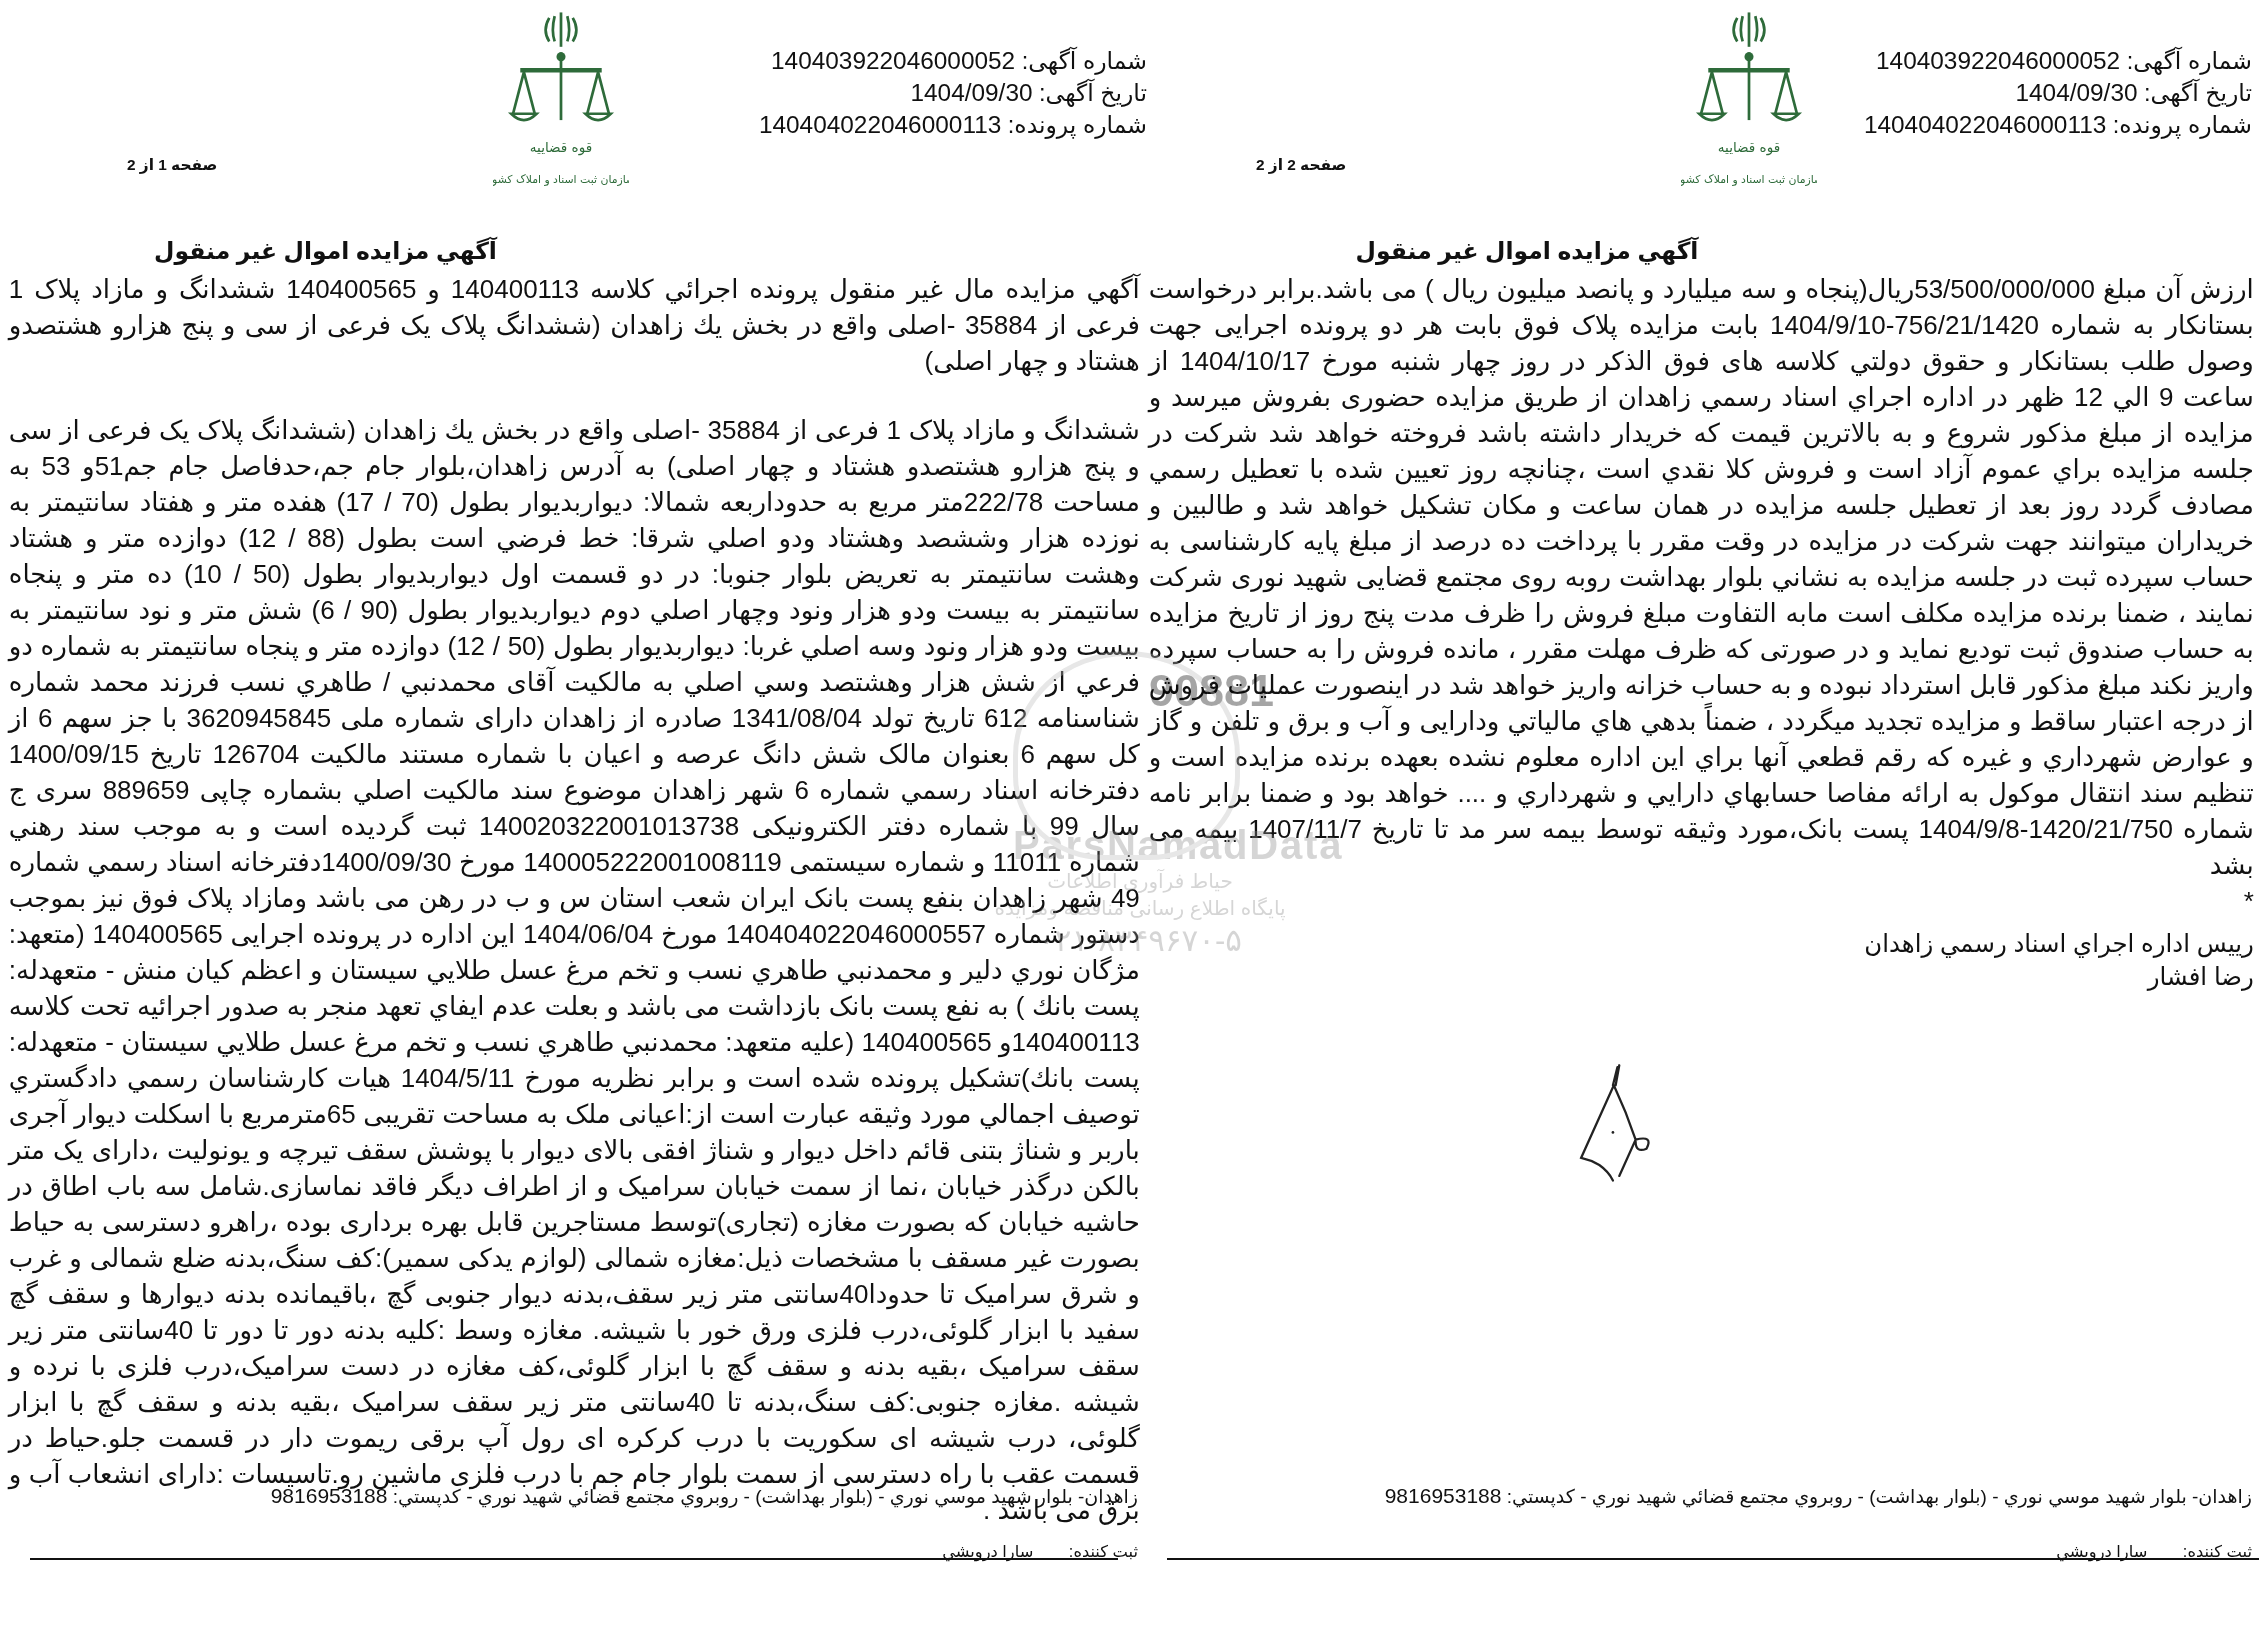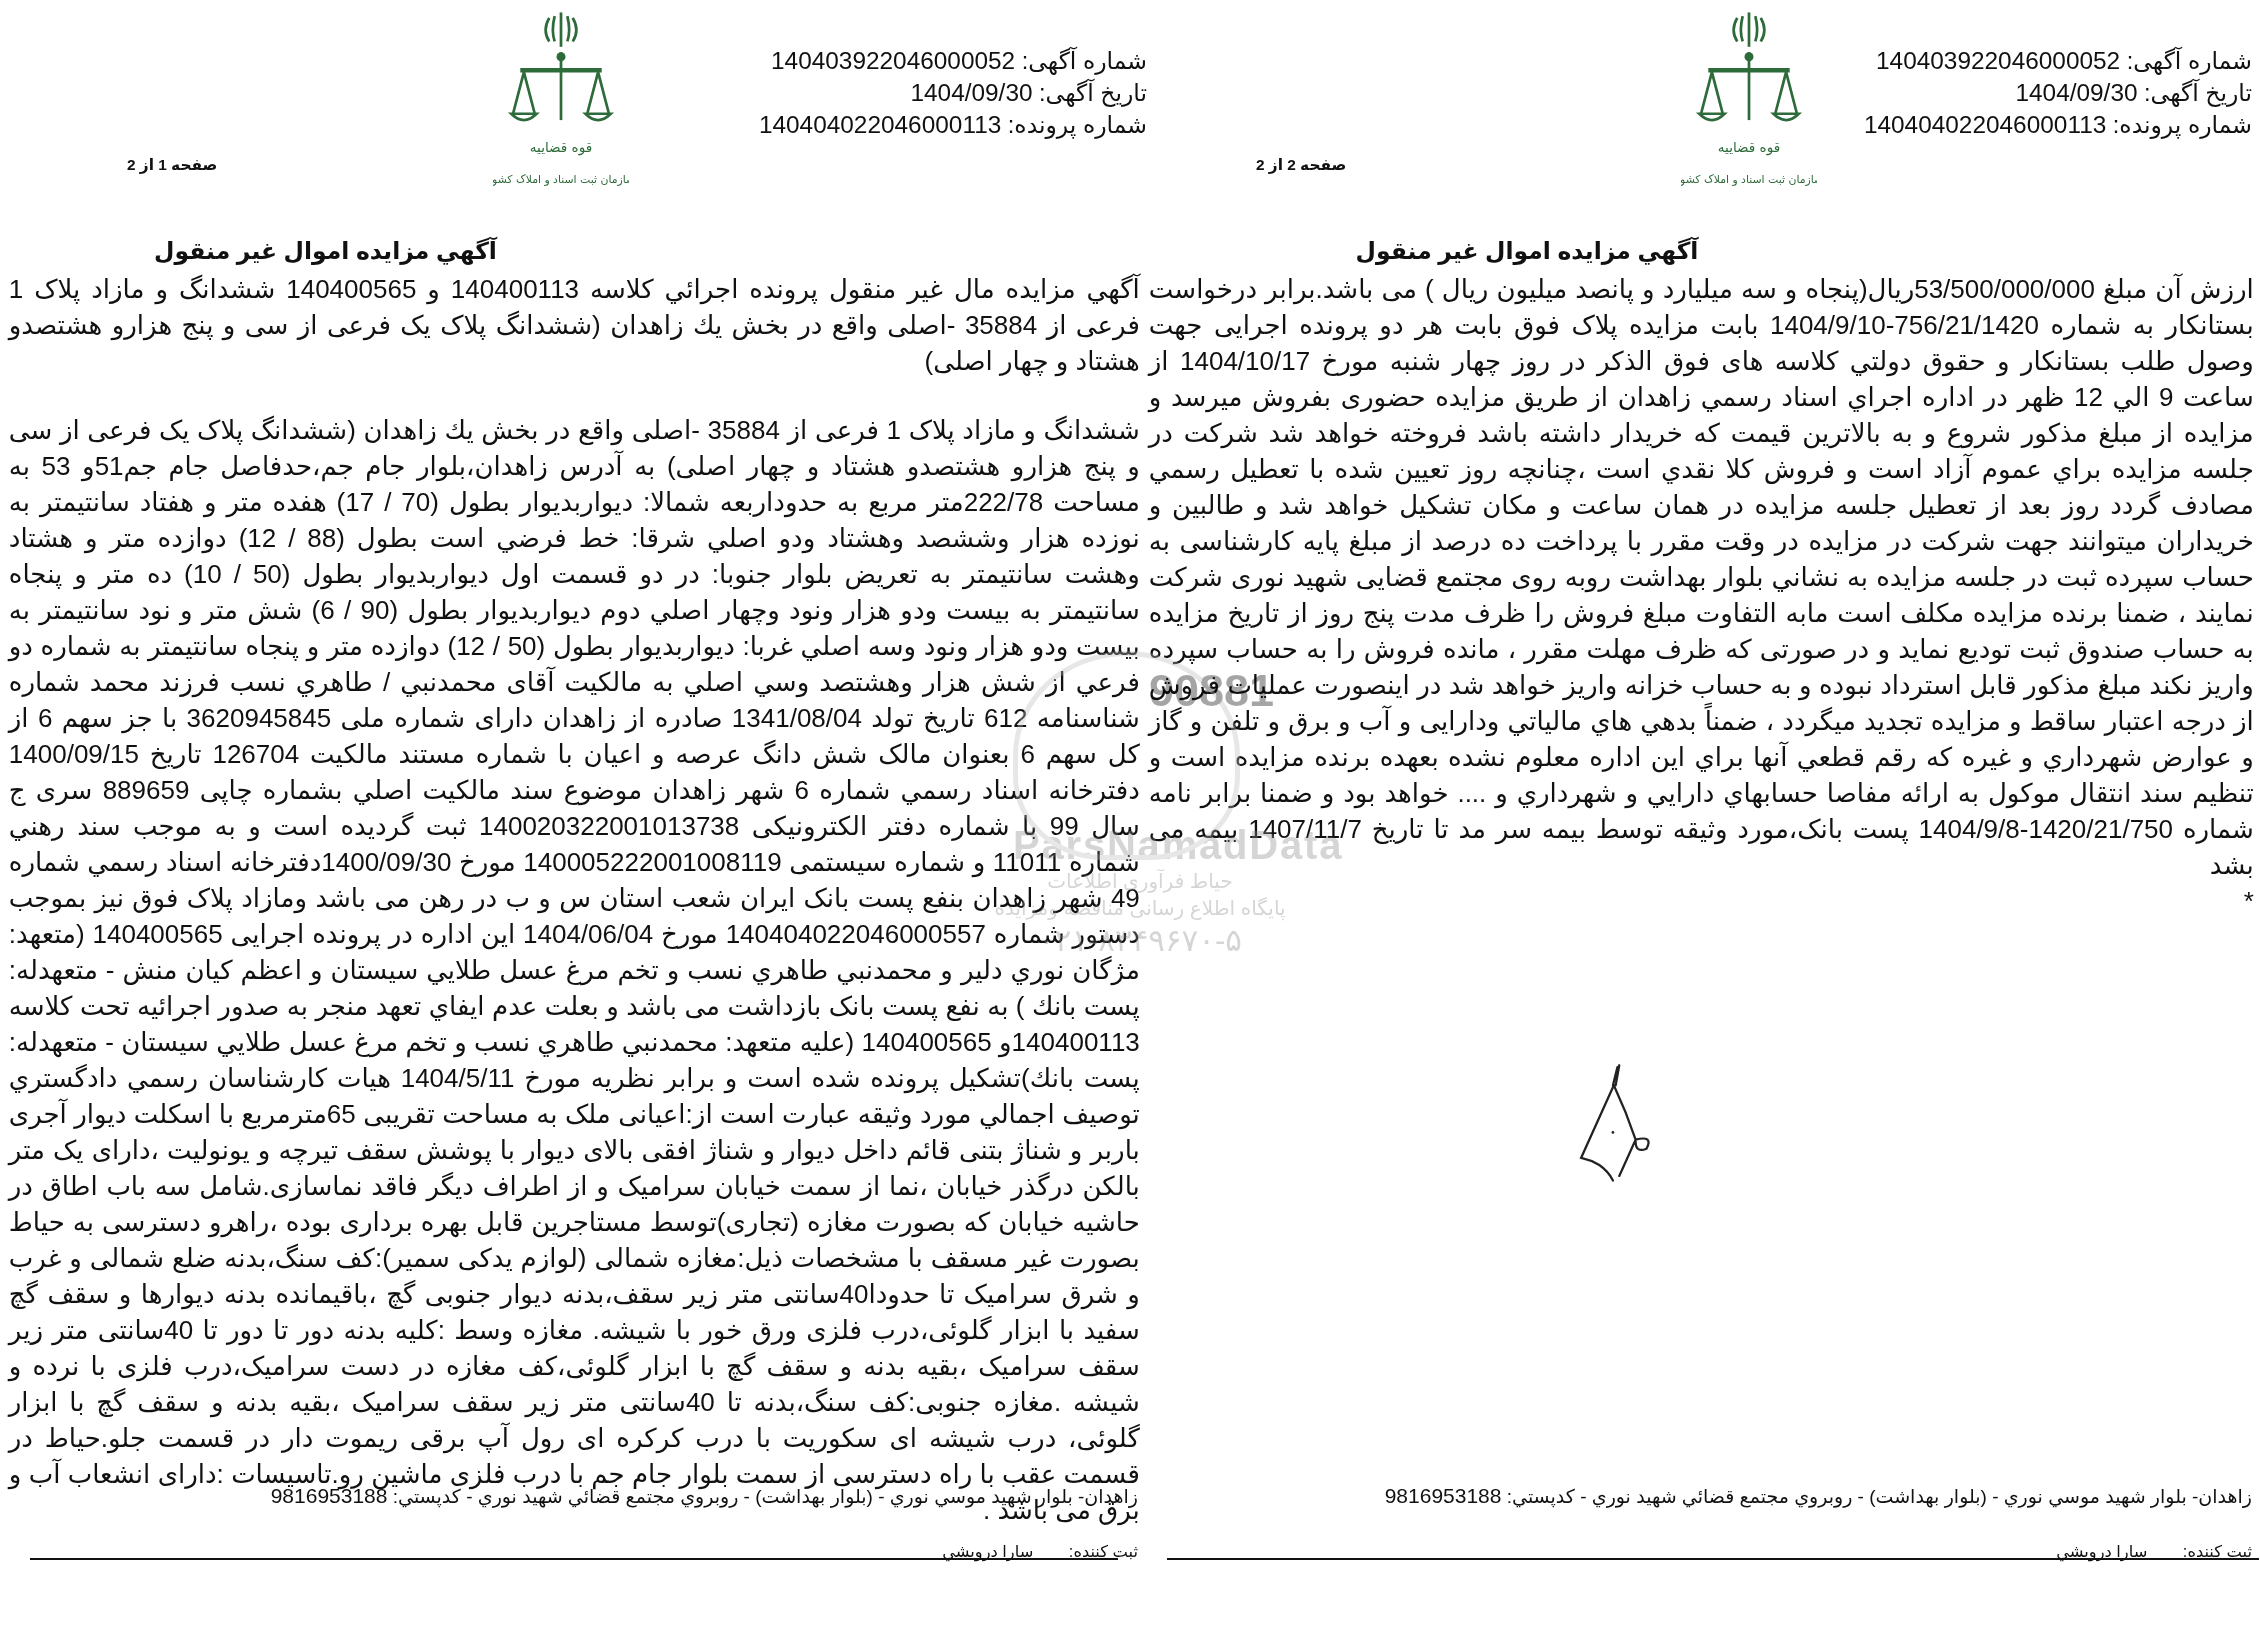--- a/index.html
+++ b/index.html
@@ -134,20 +134,24 @@
   </svg>
 
   <div class="pageno">صفحه 2 از 2</div>
   <div class="title">آگهي مزايده اموال غير منقول</div>
 
   <div class="body-text p1">
     <span>ارزش آن مبلغ 53/500/000/000ريال(پنجاه و سه ميليارد و پانصد ميليون ريال ) می باشد.برابر درخواست بستانکار به شماره 756/21/1420-1404/9/10 بابت مزايده پلاک فوق بابت هر دو پرونده اجرایی جهت وصول طلب بستانكار و حقوق دولتي كلاسه های فوق الذكر در روز چهار شنبه مورخ 1404/10/17 از ساعت 9 الي 12 ظهر در اداره اجراي اسناد رسمي زاهدان از طريق مزايده حضوری بفروش ميرسد و مزايده از مبلغ مذكور شروع و به بالاترين قيمت كه خريدار داشته باشد فروخته خواهد شد شركت در جلسه مزايده براي عموم آزاد است و فروش كلا نقدي است ،چنانچه روز تعيين شده با تعطيل رسمي مصادف گردد روز بعد از تعطيل جلسه مزايده در همان ساعت و مكان تشكيل خواهد شد و طالبين و خريداران ميتوانند جهت شرکت در مزايده در وقت مقرر با پرداخت ده درصد از مبلغ پايه كارشناسی به حساب سپرده ثبت در جلسه مزايده به نشاني بلوار بهداشت روبه روی مجتمع قضايی شهيد نوری شرکت نمايند ، ضمنا برنده مزايده مكلف است مابه التفاوت مبلغ فروش را ظرف مدت پنج روز از تاريخ مزايده به حساب صندوق ثبت توديع نمايد و در صورتی كه ظرف مهلت مقرر ، مانده فروش را به حساب سپرده واريز نكند مبلغ مذكور قابل استرداد نبوده و به حساب خزانه واريز خواهد شد در اينصورت عمليات فروش از درجه اعتبار ساقط و مزايده تجديد ميگردد ، ضمناً بدهي هاي مالياتي ودارایی و آب و برق و تلفن و گاز و عوارض شهرداري و غيره كه رقم قطعي آنها براي اين اداره معلوم نشده بعهده برنده مزايده است و تنظيم سند انتقال موكول به ارائه مفاصا حسابهاي دارايي و شهرداري و .... خواهد بود و ضمنا برابر نامه شماره 1420/21/750-1404/9/8 پست بانک،مورد وثيقه توسط بيمه سر مد تا تاريخ 1407/11/7 بيمه می بشد</span>
     <div style="text-align:right">*</div>
   </div>
 
+  <div class="sig-title">
+    <div>رييس اداره اجراي اسناد رسمي زاهدان</div>
+    <div>رضا افشار</div>
+  </div>
 
   <svg class="signature" viewBox="0 0 130 140">
     <path d="M60 10 L55 30 M62 8 L58 30 M56 30 L20 110 Q30 112 40 118 Q50 125 55 135 M56 30 Q70 60 80 90 L62 130 M80 90 Q100 85 92 100 Q80 105 80 92" fill="none" stroke="#222" stroke-width="2.5" stroke-linecap="round"></path>
     <circle cx="55" cy="82" r="1.5" fill="#222"></circle>
   </svg>
 
   <div class="registrar">
     <span>ثبت کننده:</span>
     <span class="name">سارا درويشي</span>
   </div>

